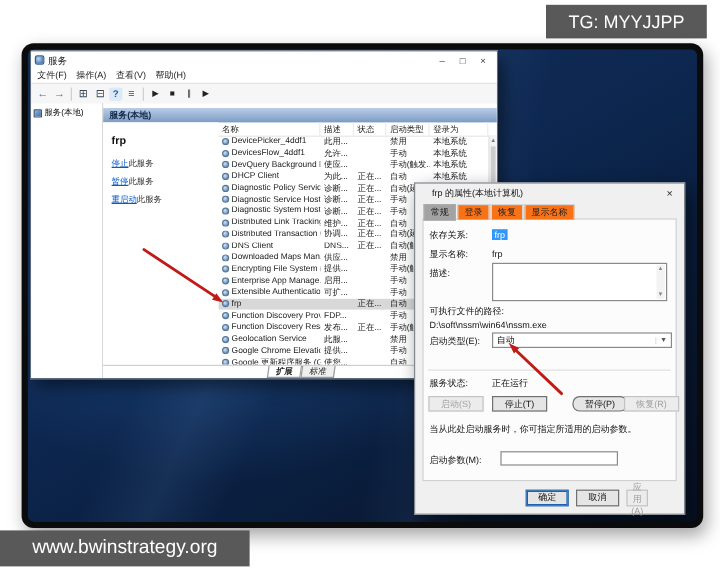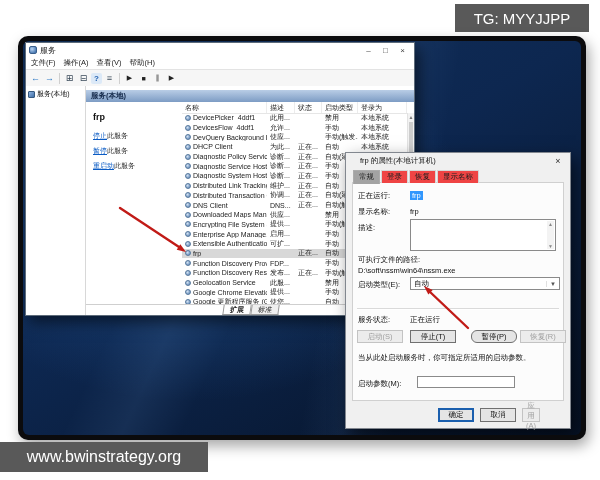--- a/index.html
+++ b/index.html
@@ -80,21 +80,21 @@
   .btab.act{background:#fff;font-weight:bold;}
 
   
   .dialog{position:absolute;left:322px;top:111px;width:226px;height:277px;background:#f0f0f0;
           border:1px solid #82878f;box-shadow:5px 7px 16px rgba(0,0,0,.55);z-index:40;box-sizing:border-box;}
   .d-titlebar{height:15px;display:flex;align-items:center;padding-left:6px;}
   .d-title{font-size:7.5px;color:#111;margin-left:8px;}
   .d-close{margin-left:auto;width:24px;height:15px;display:flex;align-items:center;justify-content:center;
            font-size:9px;color:#333;}
   .d-tabs{display:flex;padding:2px 0 0 7px;gap:1px;height:13px;position:relative;z-index:2;}
-  .dtab{font-size:7.5px;padding:1px 5px 0 5px;background:#ef4444;border:1px solid #d6d6d6;border-bottom:none;color:#222;}
+  .dtab{font-size:7.5px;padding:1px 5px 0 5px;background:#f97316;border:1px solid #d6d6d6;border-bottom:none;color:#222;}
   .dtab.act{background:#a3a3a3;border-color:#acacac;margin-bottom:-1px;}
   .d-page{position:absolute;left:6px;right:6px;top:29px;height:219px;background:#fcfcfc;border:1px solid #d0d0d0;box-sizing:border-box;}
   .dlabel{position:absolute;font-size:7.5px;color:#111;white-space:nowrap;}
   .dvalue{position:absolute;font-size:7.5px;color:#111;white-space:nowrap;}
   .selval{background:#3297fd;color:#fff;padding:0 2px;}
   .dtextarea{position:absolute;left:57px;top:36px;width:146px;height:32px;background:#fff;border:1px solid #8a8a8a;box-sizing:border-box;}
   .ta-arrows{position:absolute;right:1px;top:1px;bottom:1px;width:7px;display:flex;flex-direction:column;
              justify-content:space-between;align-items:center;font-size:5px;color:#888;background:#f3f3f3;}
   .dcombo{position:absolute;left:57px;top:94px;width:150px;height:13px;background:#fff;border:1px solid #8a8a8a;
           display:flex;align-items:center;padding-left:3px;box-sizing:border-box;font-size:7.5px;color:#111;}
@@ -405,21 +405,21 @@
           <span class="d-title">frp 的属性(本地计算机)</span>
           <span class="d-close">×</span>
         </div>
         <div class="d-tabs">
             <span class="dtab act">常规</span>
             <span class="dtab">登录</span>
             <span class="dtab">恢复</span>
             <span class="dtab">显示名称</span>
           </div>
         <div class="d-page">
-          <span class="dlabel" style="left:5px;top:8px">正在运行:</span>
+          <span class="dlabel" style="left:5px;top:8px">依存关系:</span>
           <span class="dvalue" style="left:57px;top:8px"><span class="selval">frp</span></span>
           <span class="dlabel" style="left:5px;top:24px">显示名称:</span>
           <span class="dvalue" style="left:57px;top:24px">frp</span>
           <span class="dlabel" style="left:5px;top:40px">描述:</span>
           <div class="dtextarea">
             <span></span>
             <span class="ta-arrows">
                 <span>▲</span>
                 <span>▼</span>
               </span>
@@ -430,21 +430,21 @@
           <div class="dcombo">
             <span>自动</span>
             <span class="caret">▼</span>
           </div>
           <div class="dsep"></div>
           <span class="dlabel" style="left:5px;top:132px">服务状态:</span>
           <span class="dvalue" style="left:57px;top:132px">正在运行</span>
           <div class="actionbtns">
               <button class="dbtn abtn dis" disabled="" style="left: 4px;">启动(S)</button>
               <button class="dbtn abtn" style="left: 57px;">停止(T)</button>
-              <button class="dbtn abtn" style="left: 118px; border-radius: 6px;">暂停(P)</button>
+              <button class="dbtn abtn" style="left: 124px; border-radius: 6px;">暂停(P)</button>
               <button class="dbtn abtn dis" disabled="" style="left: 167px;">恢复(R)</button>
             </div>
           <span class="dlabel" style="left:5px;top:170px">当从此处启动服务时，你可指定所适用的启动参数。</span>
           <span class="dlabel" style="left:5px;top:196px">启动参数(M):</span>
           <input class="dinput" value="" style="">
         </div>
         <div class="bottombtns">
             <button class="dbtn bbtn def" style="left: 92px; width: 36px;">确定</button>
             <button class="dbtn bbtn" style="left: 134px; width: 36px;">取消</button>
             <button class="dbtn bbtn dis" disabled="" style="left: 176px; width: 18px;">应用(A)</button>

